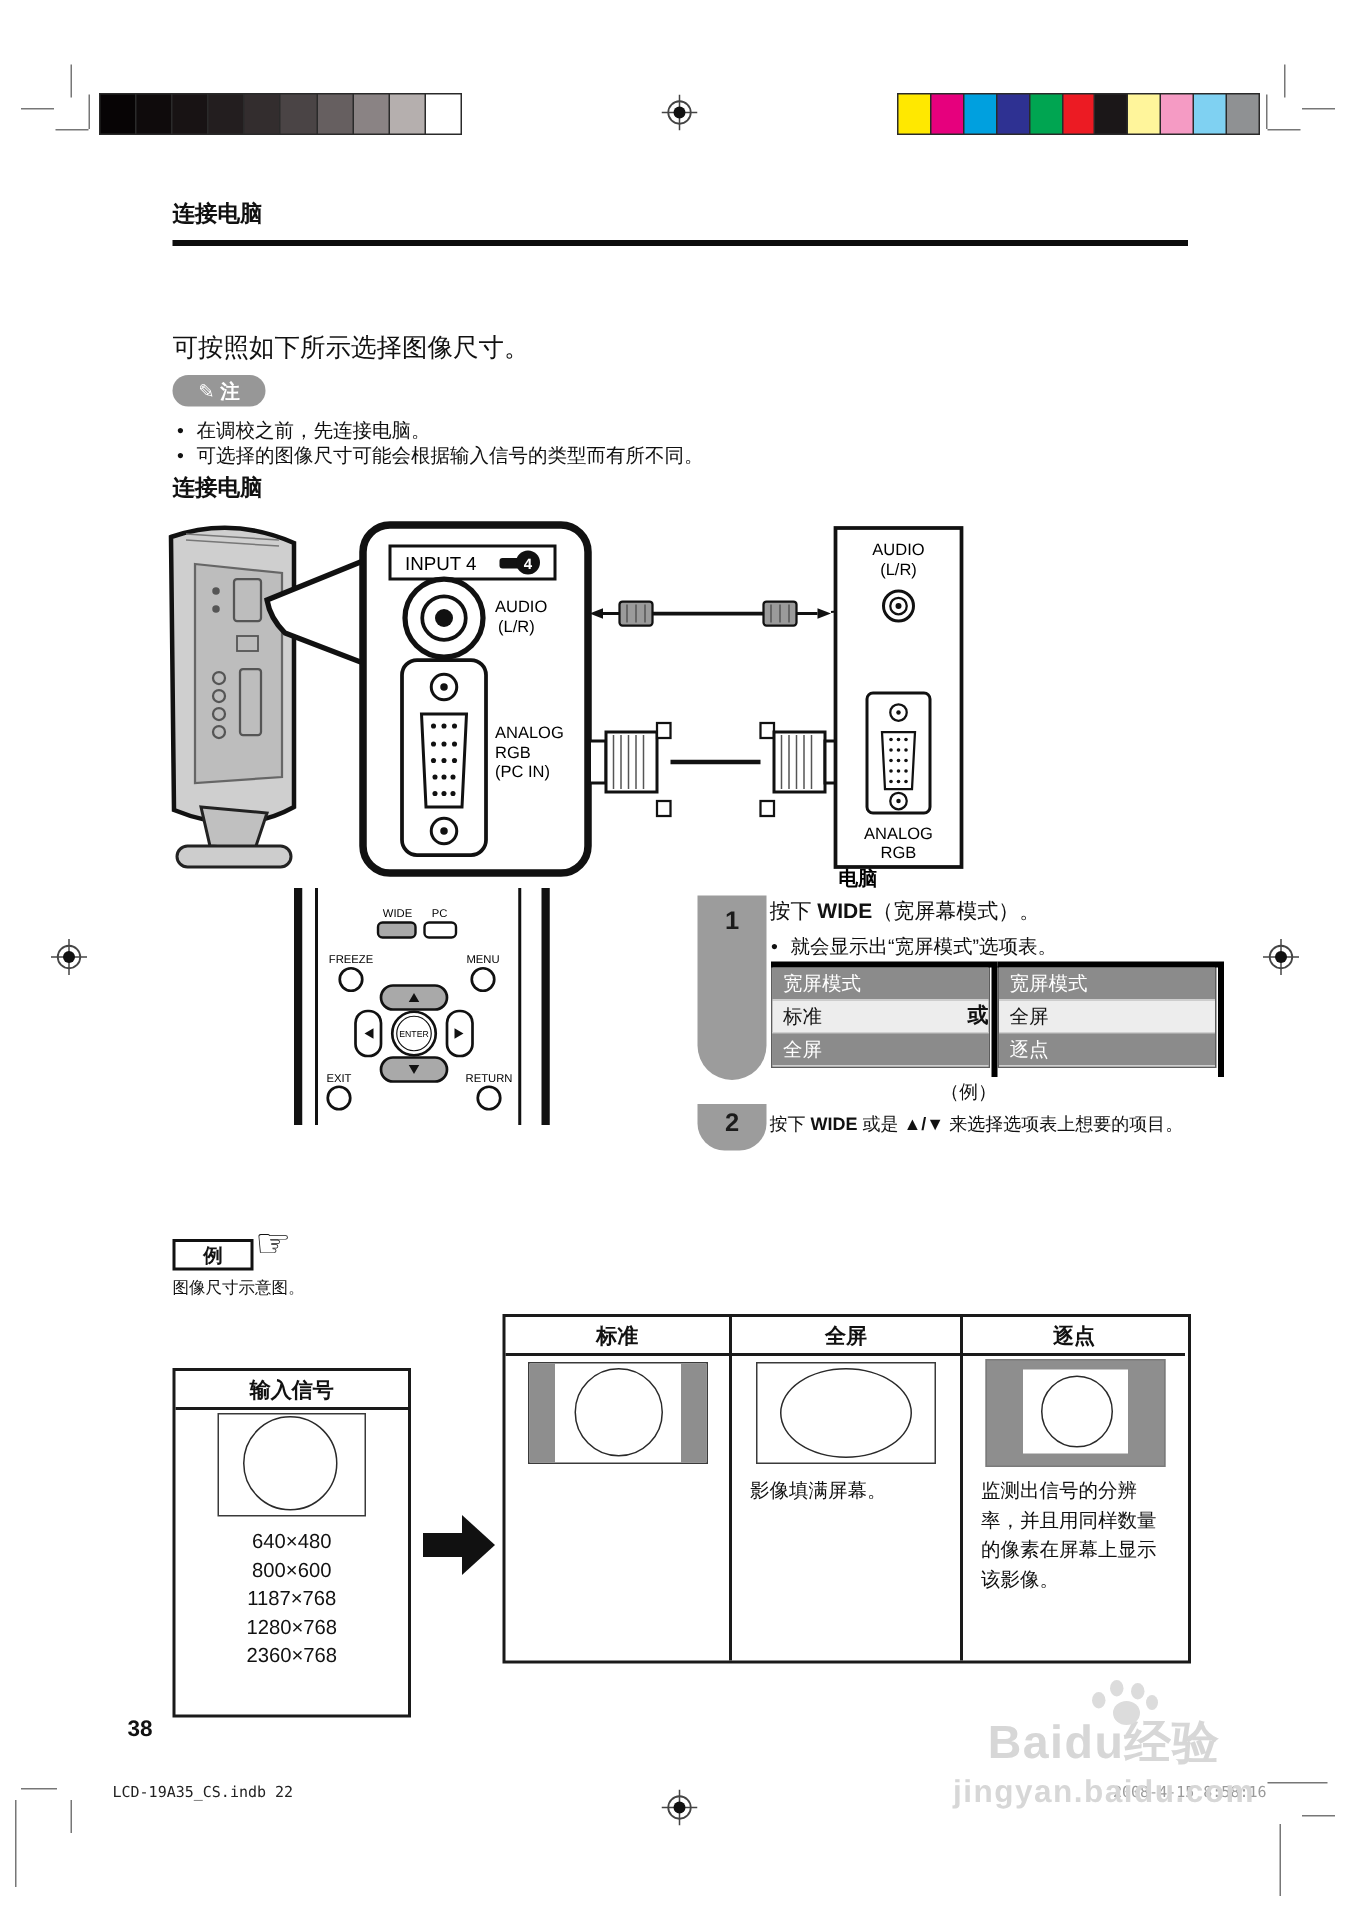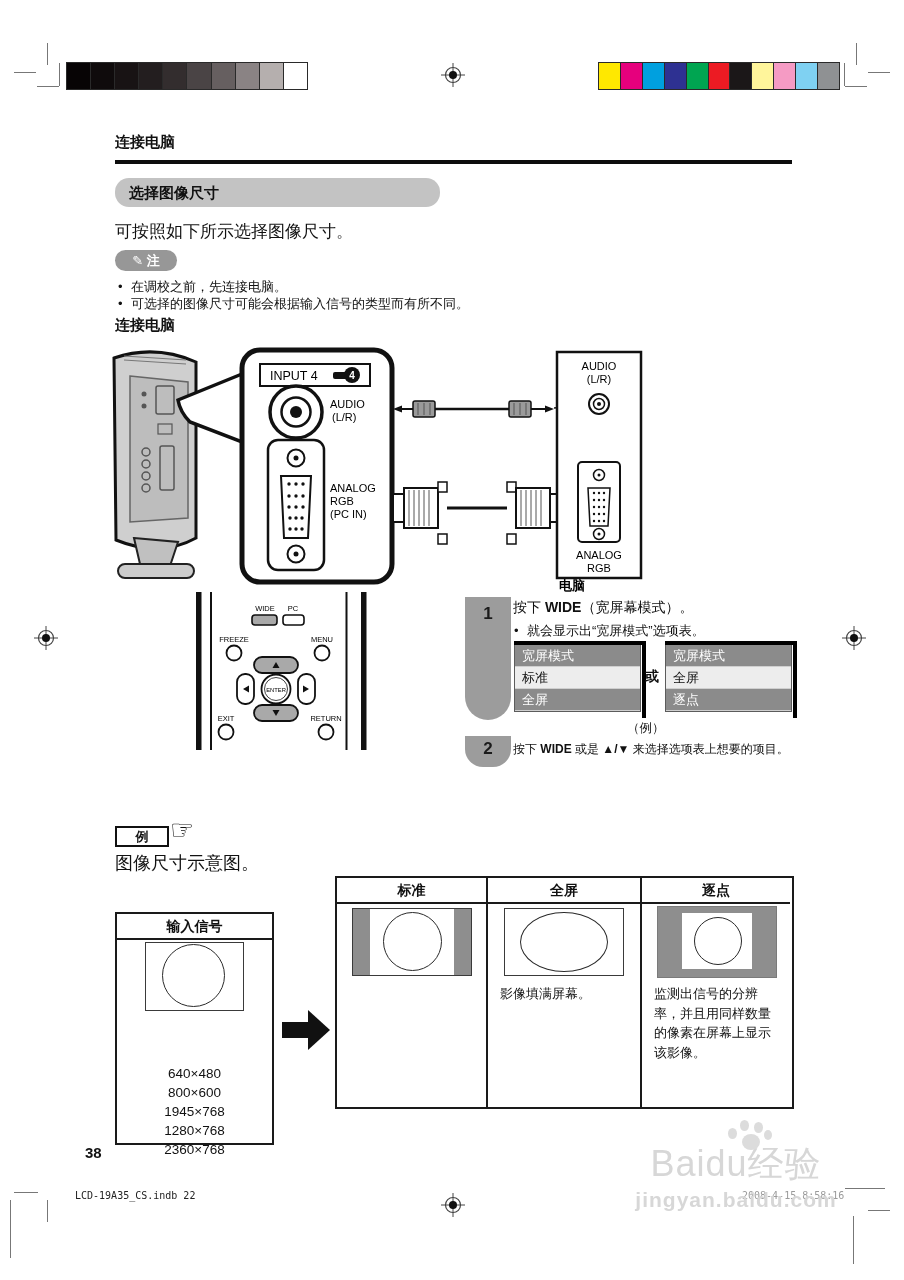--- a/index.html
+++ b/index.html
@@ -18,51 +18,51 @@
   .secbar{position:absolute;background:#c3c3c3;border-radius:14px;height:29px;line-height:29px;
           padding-left:14px;font-size:15px;font-weight:700;}
   .notebadge{position:absolute;background:#979797;color:#fff;border-radius:11px;height:21px;
              line-height:21px;width:62px;text-align:center;font-size:13px;font-weight:700;}
   .bullet-line{position:absolute;font-size:13px;white-space:nowrap;}
   .blt{display:inline-block;width:13px;}
   
   .stepbar{position:absolute;left:465px;width:46px;background:#9c9c9c;text-align:center;
            font-weight:700;font-size:17px;color:#1b1b1b;}
   
-  .osd{position:absolute;width:125px;outline:1px solid #5c5c5c;background:#8b8b8b;}
+  .osd{position:absolute;width:144px;outline:1px solid #5c5c5c;background:#8b8b8b;}
   .osd-shadow-top{position:absolute;left:-1px;right:-6px;top:-4px;height:4px;background:#000;}
   .osd-shadow-right{position:absolute;right:-6px;top:-1px;bottom:-7px;width:4px;background:#000;}
   .osd-title{position:relative;height:21px;line-height:21px;padding-left:7px;background:#8b8b8b;
              color:#fff;font-size:13px;border-bottom:1px solid #cfcfcf;}
   .osd-row{position:relative;height:21px;line-height:21px;padding-left:7px;background:#8b8b8b;
            color:#fff;font-size:13px;border-bottom:1px solid #cfcfcf;}
   .osd-row.sel{background:#ededed;color:#111;}
   
   .exbox{position:absolute;border:2px solid #111;width:50px;height:17px;line-height:17px;
          text-align:center;font-size:13px;font-weight:700;}
   
   .t1{position:absolute;left:115px;top:912px;width:155px;height:229px;border:2px solid #1a1a1a;background:#fff;}
   .t2{position:absolute;left:335px;top:876px;width:455px;height:229px;border:2px solid #1a1a1a;background:#fff;}
   .colhead{height:24px;line-height:24px;text-align:center;font-weight:700;font-size:14px;
            border-bottom:2px solid #1a1a1a;}
   .t2 .col{position:absolute;top:0;bottom:0;}
   .imgbox{position:absolute;border:1.5px solid #3a3a3a;background:#fff;}
   .circ{position:absolute;border:1.5px solid #2a2a2a;border-radius:50%;background:#fff;}
   .sidebar-gray{position:absolute;top:0;bottom:0;width:17px;background:#8e8e8e;}
   .desc{position:absolute;left:12px;right:9px;top:106px;font-size:13px;line-height:1.5;color:#111;}
-  .res{position:absolute;left:0;right:0;top:104px;text-align:center;font-size:13.5px;line-height:19px;margin-top:46px;}
+  .res{position:absolute;left:0;right:0;top:104px;text-align:center;font-size:13.5px;line-height:19px;}
   
   .arrow-rect{position:absolute;left:282px;top:1022px;width:26px;height:16px;background:#111;}
   .arrow-tri{position:absolute;left:308px;top:1010px;width:0;height:0;border-top:20px solid transparent;
              border-bottom:20px solid transparent;border-left:22px solid #111;}
   
   .mono{font-family:"DejaVu Sans Mono","Liberation Mono",monospace;}
   
   .wm{position:absolute;left:608px;top:1146px;width:256px;color:#d7d7d7;z-index:5;text-align:center;}
-  .wm .row1{font-size:36px;font-weight:400;line-height:1.0;position:relative;letter-spacing:1px;}
+  .wm .row1{font-size:31px;font-weight:700;line-height:1.0;position:relative;letter-spacing:1px;}
   .wm .row2{font-size:21px;font-weight:700;margin-top:6px;letter-spacing:1px;}
   .paw{position:absolute;left:118px;top:-26px;width:46px;height:34px;}
   .paw i{position:absolute;background:#dcdcdc;border-radius:50%;display:block;}
 </style>
 </head>
 <body>
 
 <div class="page">
 
   <div>
@@ -137,21 +137,20 @@
         <line x1="12" y1="0" x2="12" y2="24" stroke="#444" stroke-width="1"></line>
         <line x1="0" y1="12" x2="24" y2="12" stroke="#444" stroke-width="1"></line>
         <circle cx="12" cy="12" r="7.5" fill="none" stroke="#444" stroke-width="1.2"></circle>
         <circle cx="12" cy="12" r="4" fill="#111"></circle>
       </svg>
   </div>
 
   <div class="t h-title" style="left:115px;top:133px">连接电脑</div>
   <div class="rule" style="left:115px;top:160px;width:677px;height:4px"></div>
 
-  <div class="secbar" style="left:115px;top:178px;width:311px">选择图像尺寸</div>
   <div class="t" style="left:115px;top:220px;font-size:17px">可按照如下所示选择图像尺寸。</div>
 
   <div class="notebadge" style="left:115px;top:250px">
     <span>✎</span>
     <span>注</span>
   </div>
   <div class="bullet-line" style="left:118px;top:278px">
     <span class="blt">•</span><span>在调校之前，先连接电脑。</span>
   </div>
   <div class="bullet-line" style="left:118px;top:295px">
@@ -356,31 +355,31 @@
 
   <div class="stepbar" style="top:736px;height:31px;border-radius:0 0 18px 18px;padding-top:3px;box-sizing:border-box">
     <span>2</span>
   </div>
   <div class="abs" style="left:513px;top:740px;width:294px;font-size:12px;line-height:1.55">
     <span>按下 </span><b>WIDE</b><span> 或是 </span><b>▲/▼</b><span> 来选择选项表上想要的项目。</span>
   </div>
 
   <div class="exbox" style="left:115px;top:826px">例</div>
   <div class="t" style="left:170px;top:814px;font-size:27px">☞</div>
-  <div class="t" style="left:115px;top:851px;font-size:18px">图像尺寸示意图。</div>
+  <div class="t" style="left:115px;top:851px;font-size:11px">图像尺寸示意图。</div>
 
   <div class="t1">
     <div class="colhead">输入信号</div>
     <div class="imgbox" style="left:28px;top:28px;width:97px;height:67px">
       <div class="circ" style="left:16px;top:1px;width:61px;height:61px"></div>
     </div>
     <div class="res">
       <div>640×480</div>
       <div>800×600</div>
-      <div>1945×768</div>
+      <div>1187×768</div>
       <div>1280×768</div>
       <div>2360×768</div>
     </div>
   </div>
 
   <div class="arrow-rect"></div>
   <div class="arrow-tri"></div>
 
   <div class="t2">
     <div class="col" style="left:0;width:149px">

